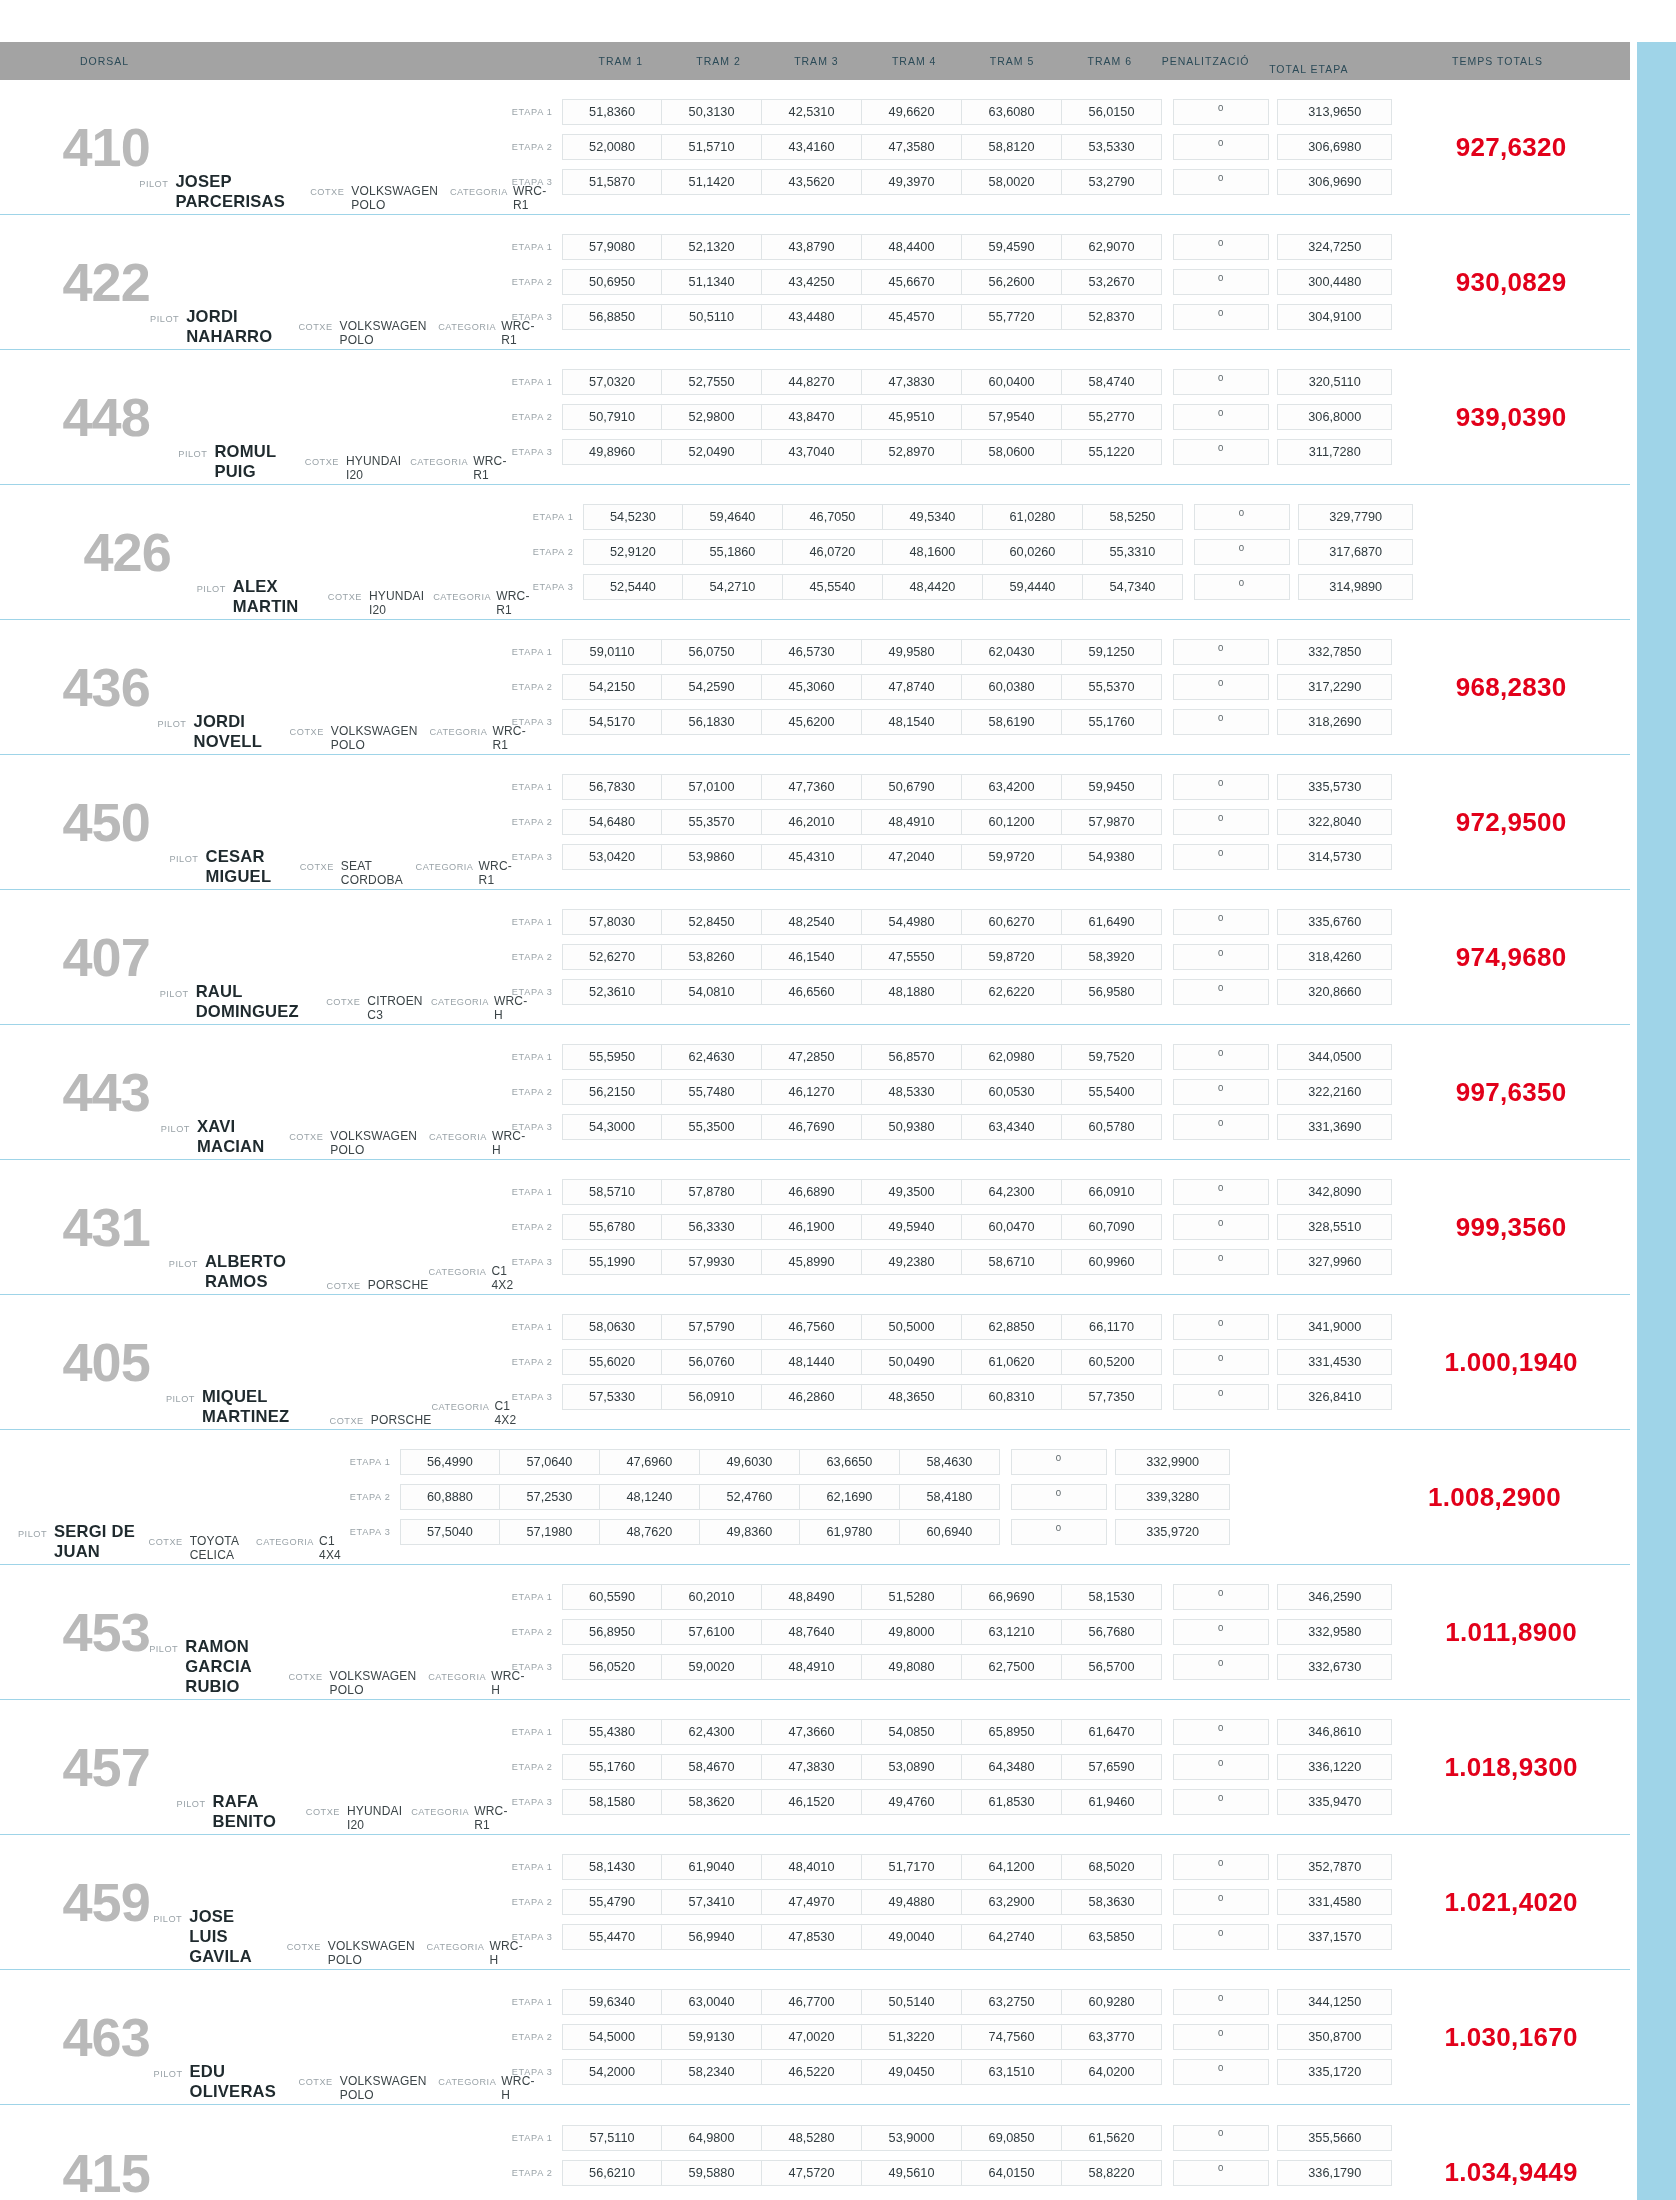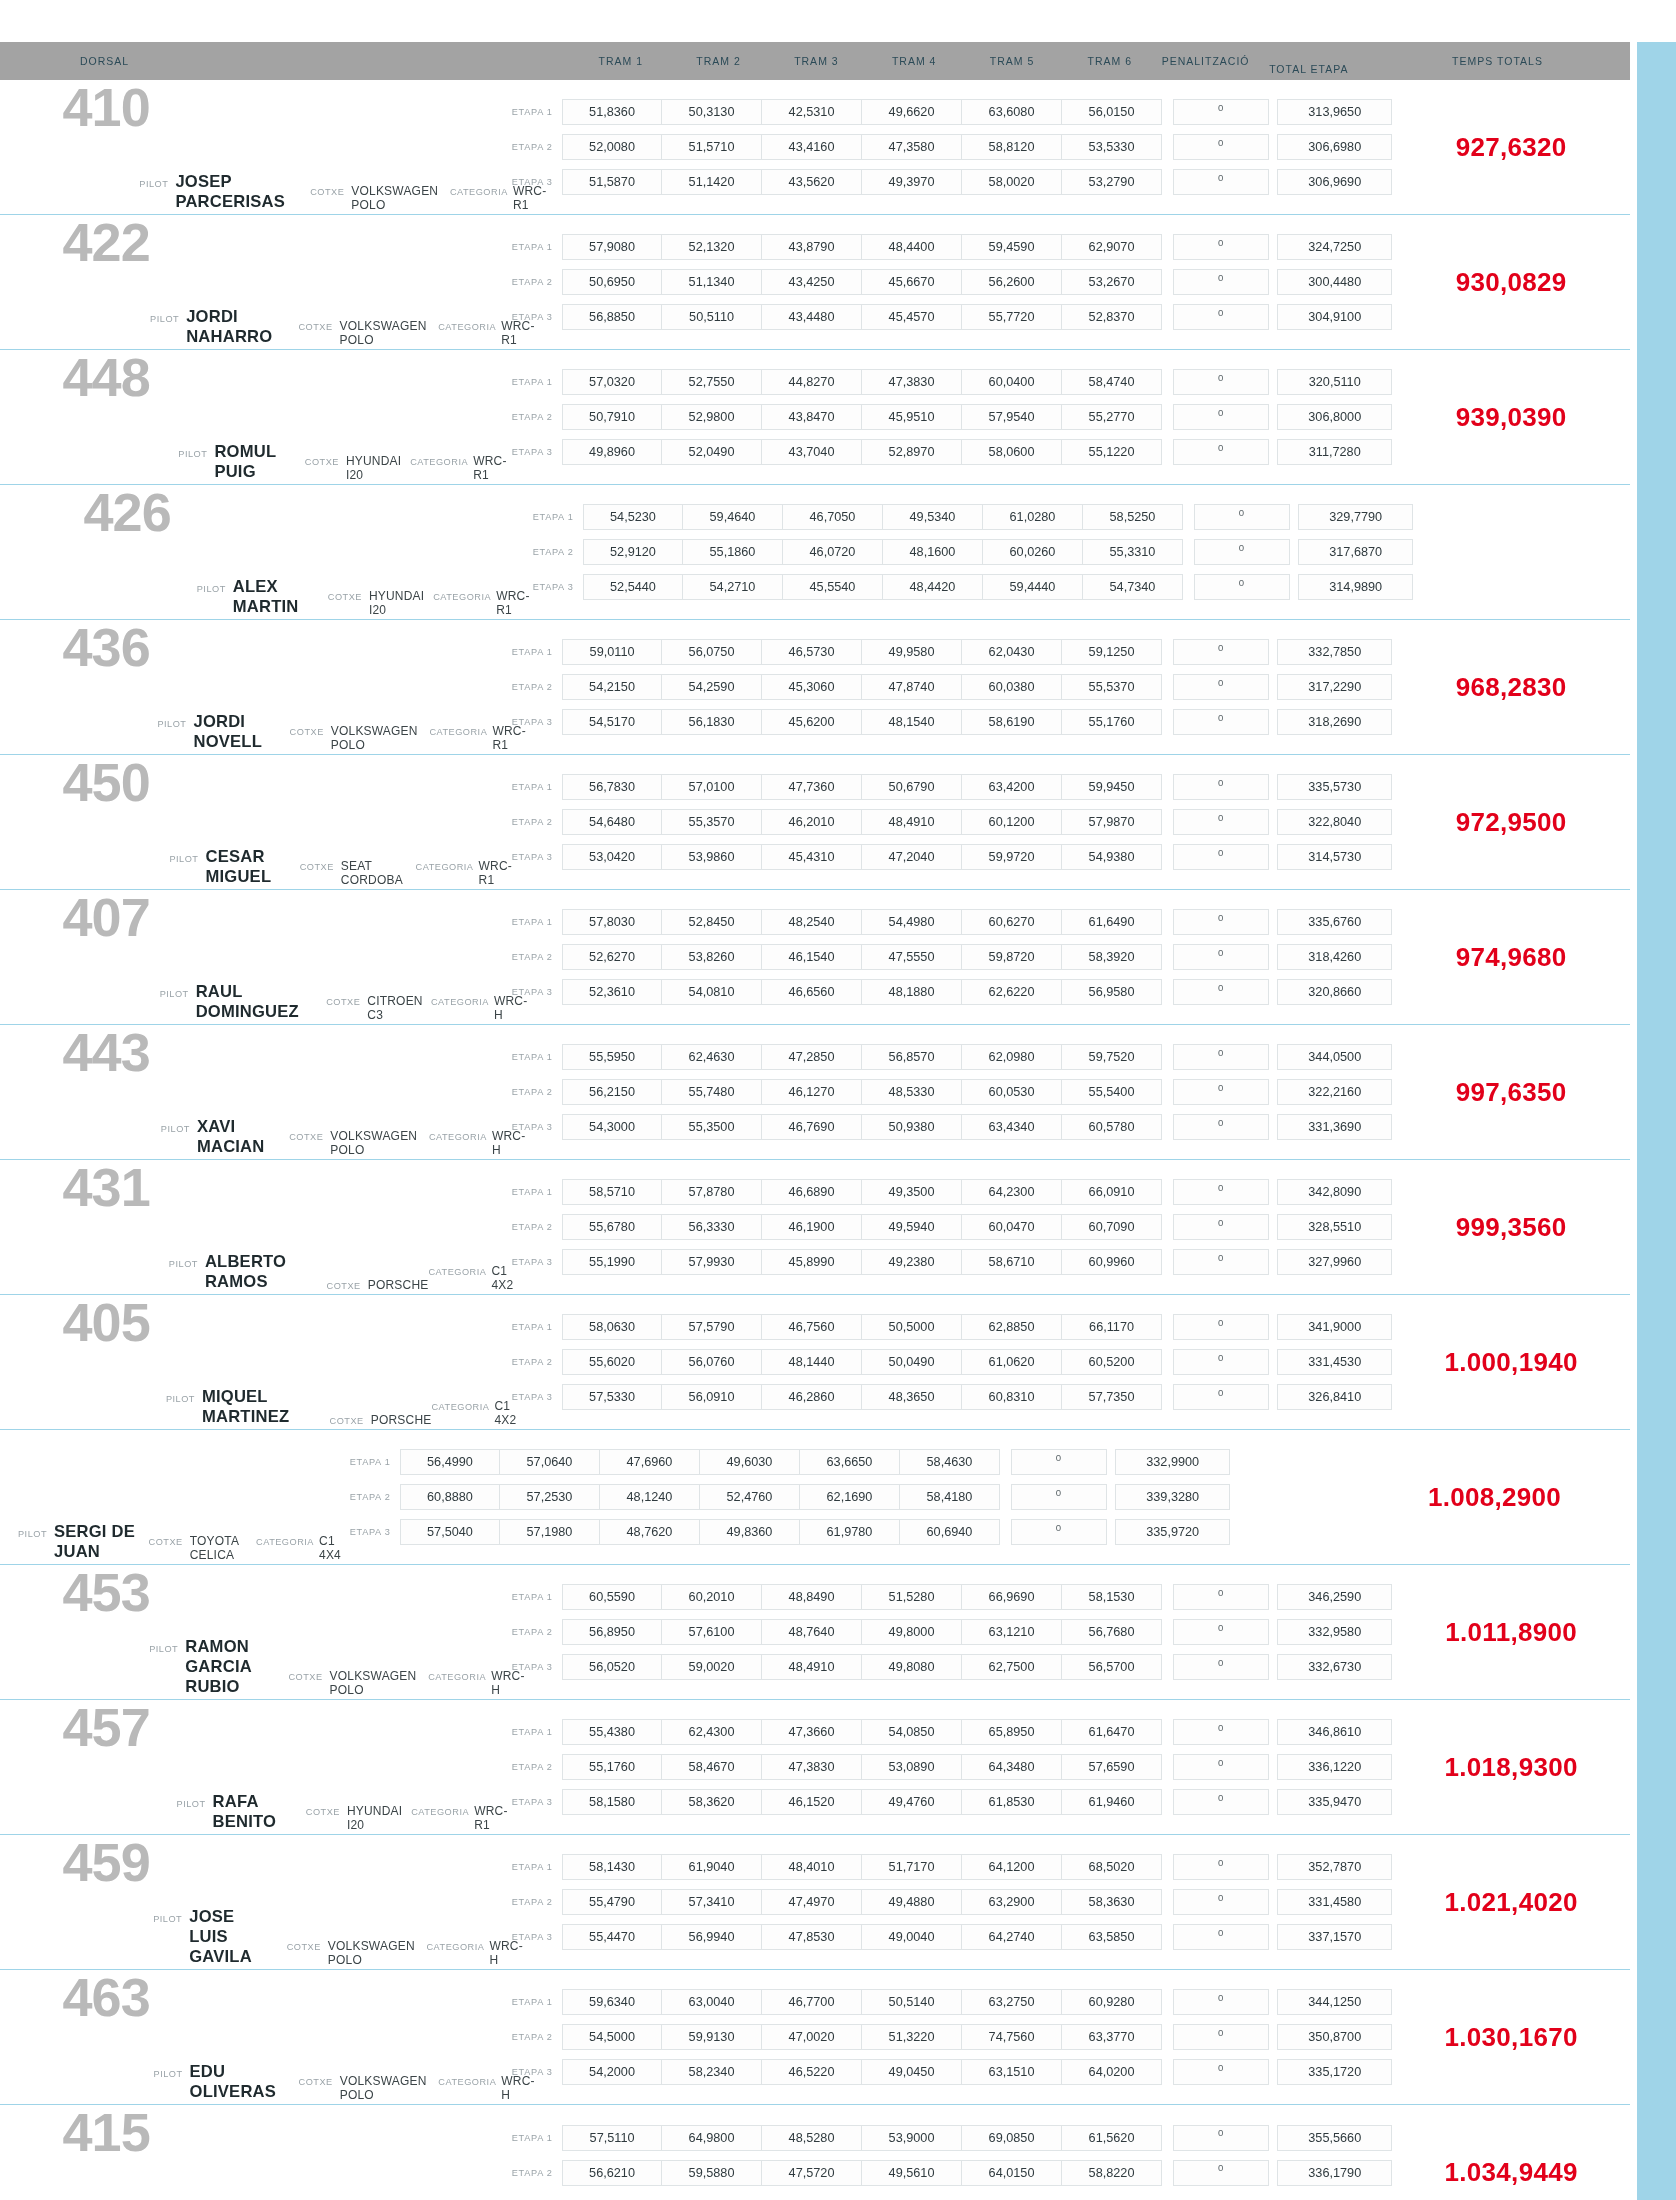--- a/index.html
+++ b/index.html
@@ -61,21 +61,21 @@
     display: flex;
     align-items: stretch;
     border-bottom: 1.7px solid #9fd4e8;
     min-height: 135px;
   }
   .row:last-child { border-bottom: none; }
 
   .col-dorsal {
     width: 183px;
     display: flex;
-    align-items: flex-start;
+    align-items: center;
     justify-content: flex-end;
     padding-right: 12.2px;
   }
   .dorsal-num {
     font-size: 54px;
     font-weight: bold;
     color: #b9b9b9;
     letter-spacing: -0.9px;
     line-height: 1;
   }

